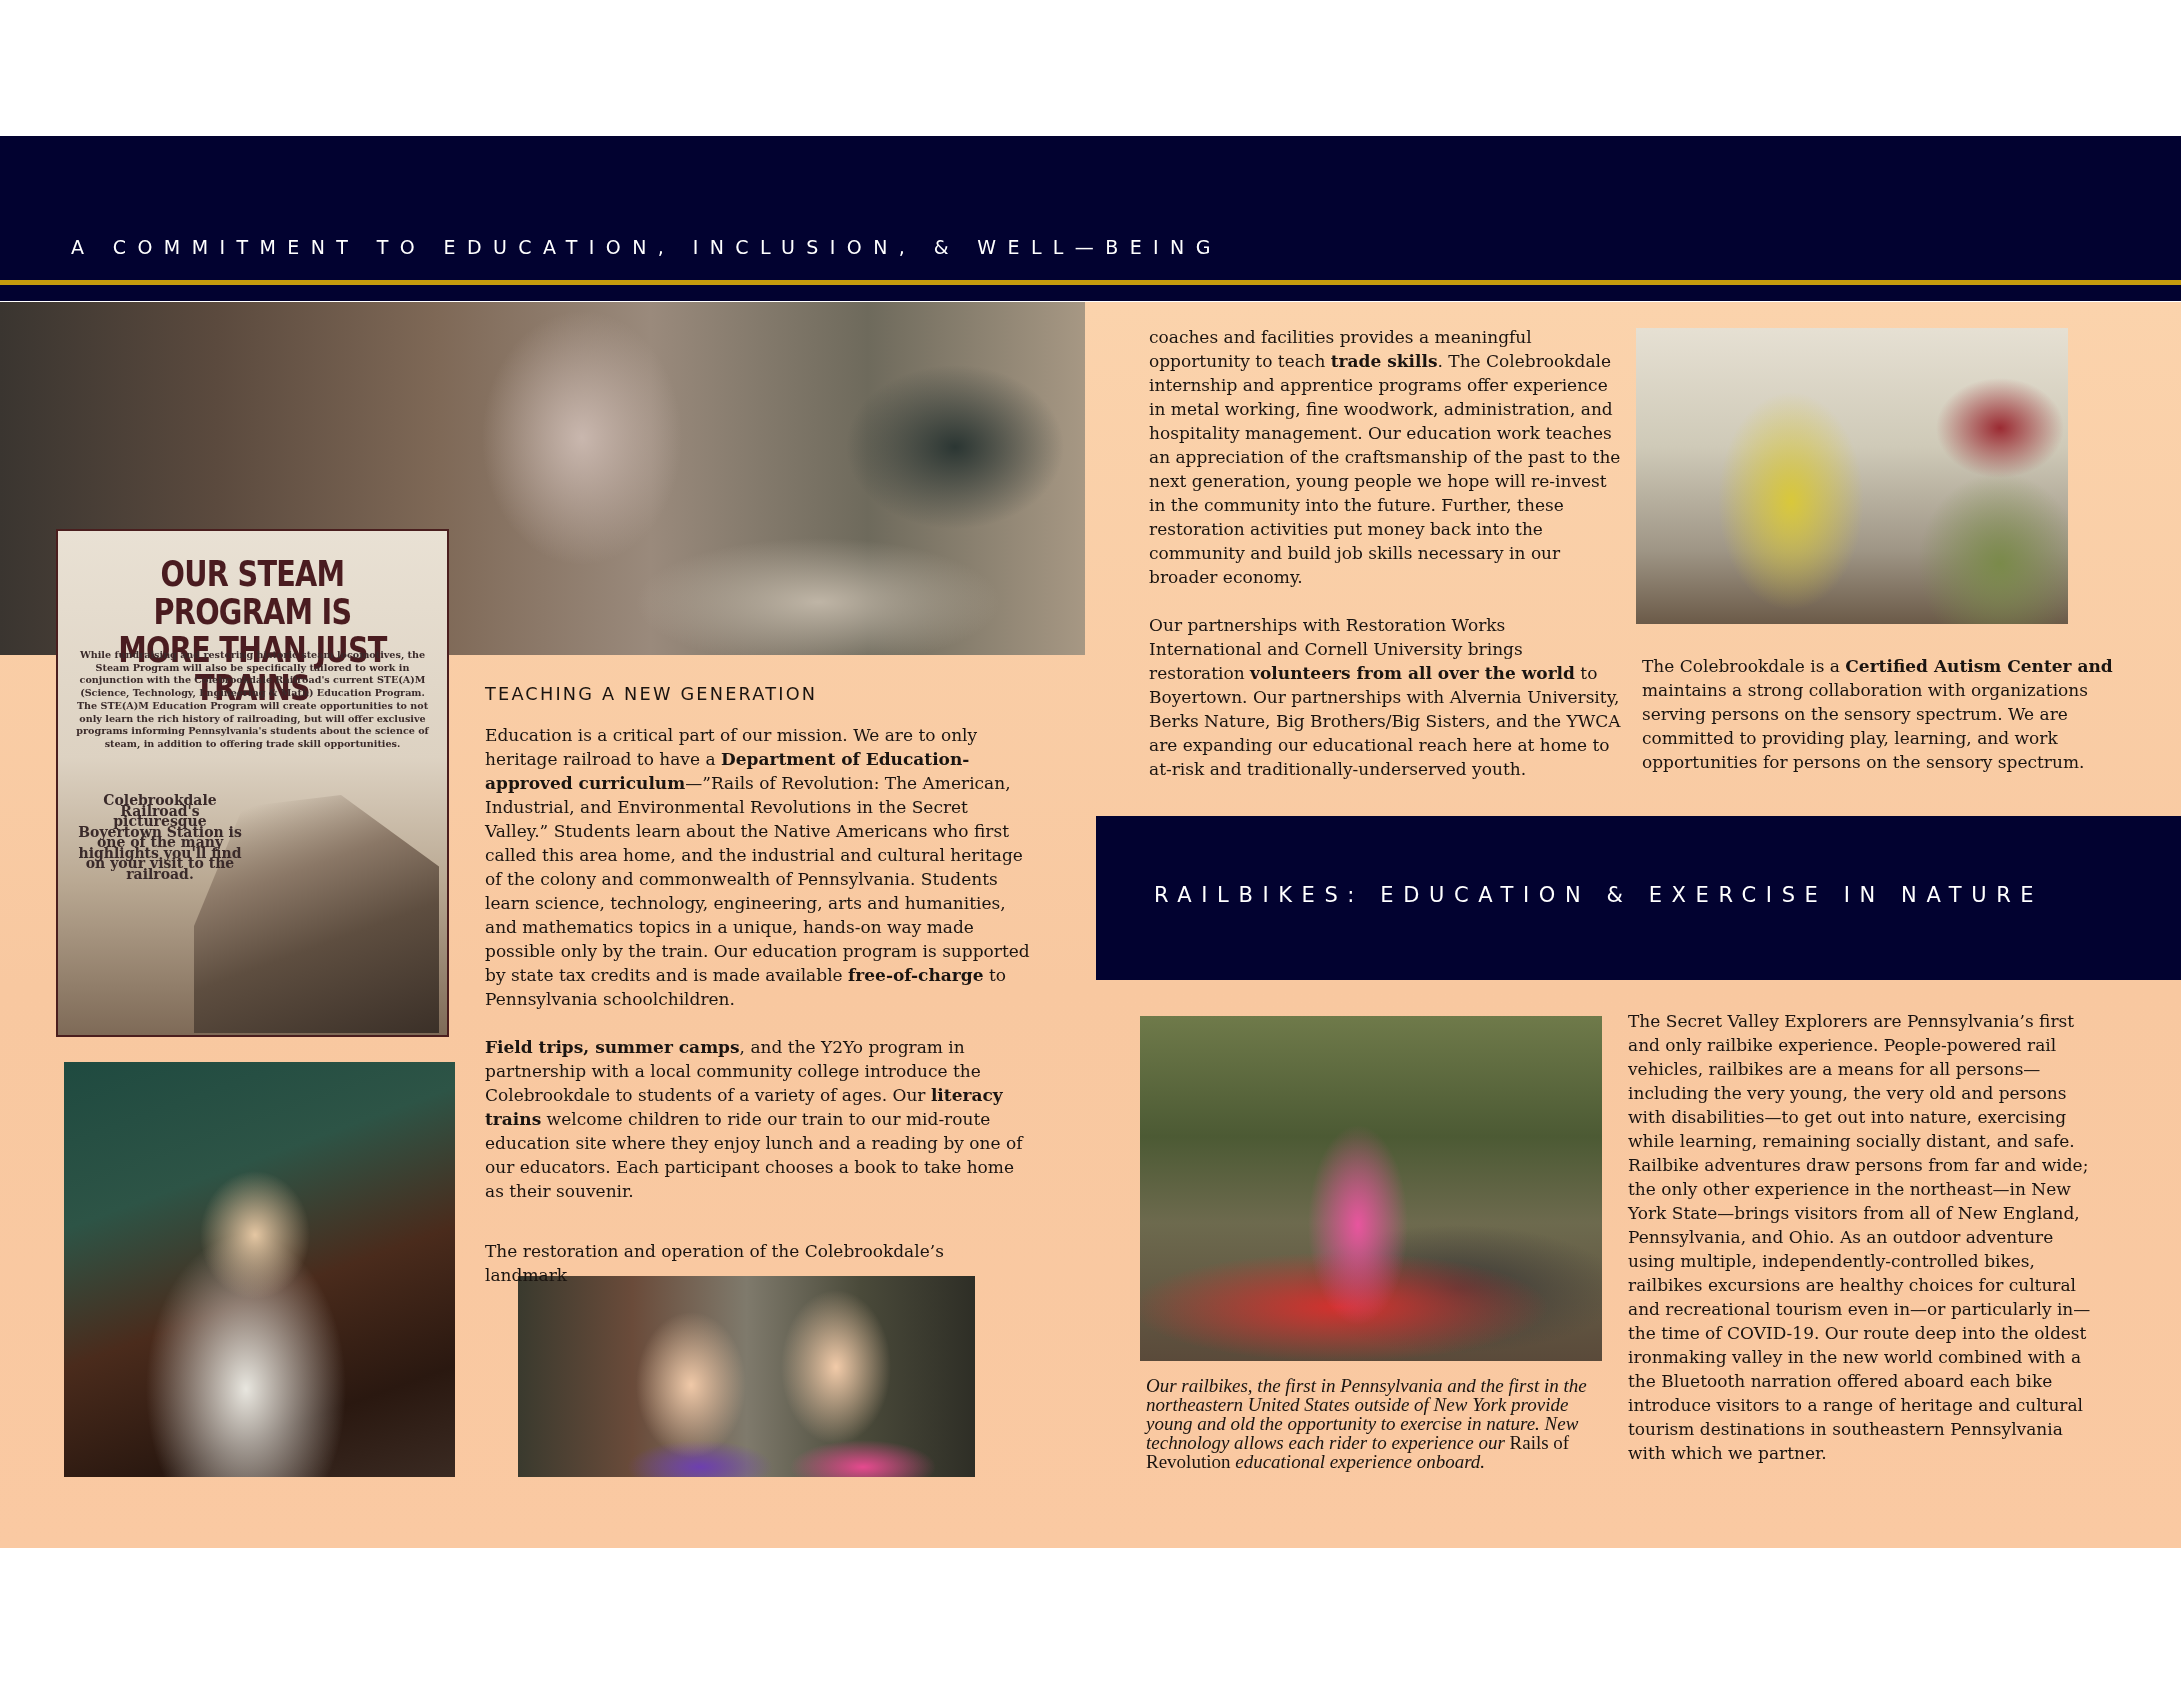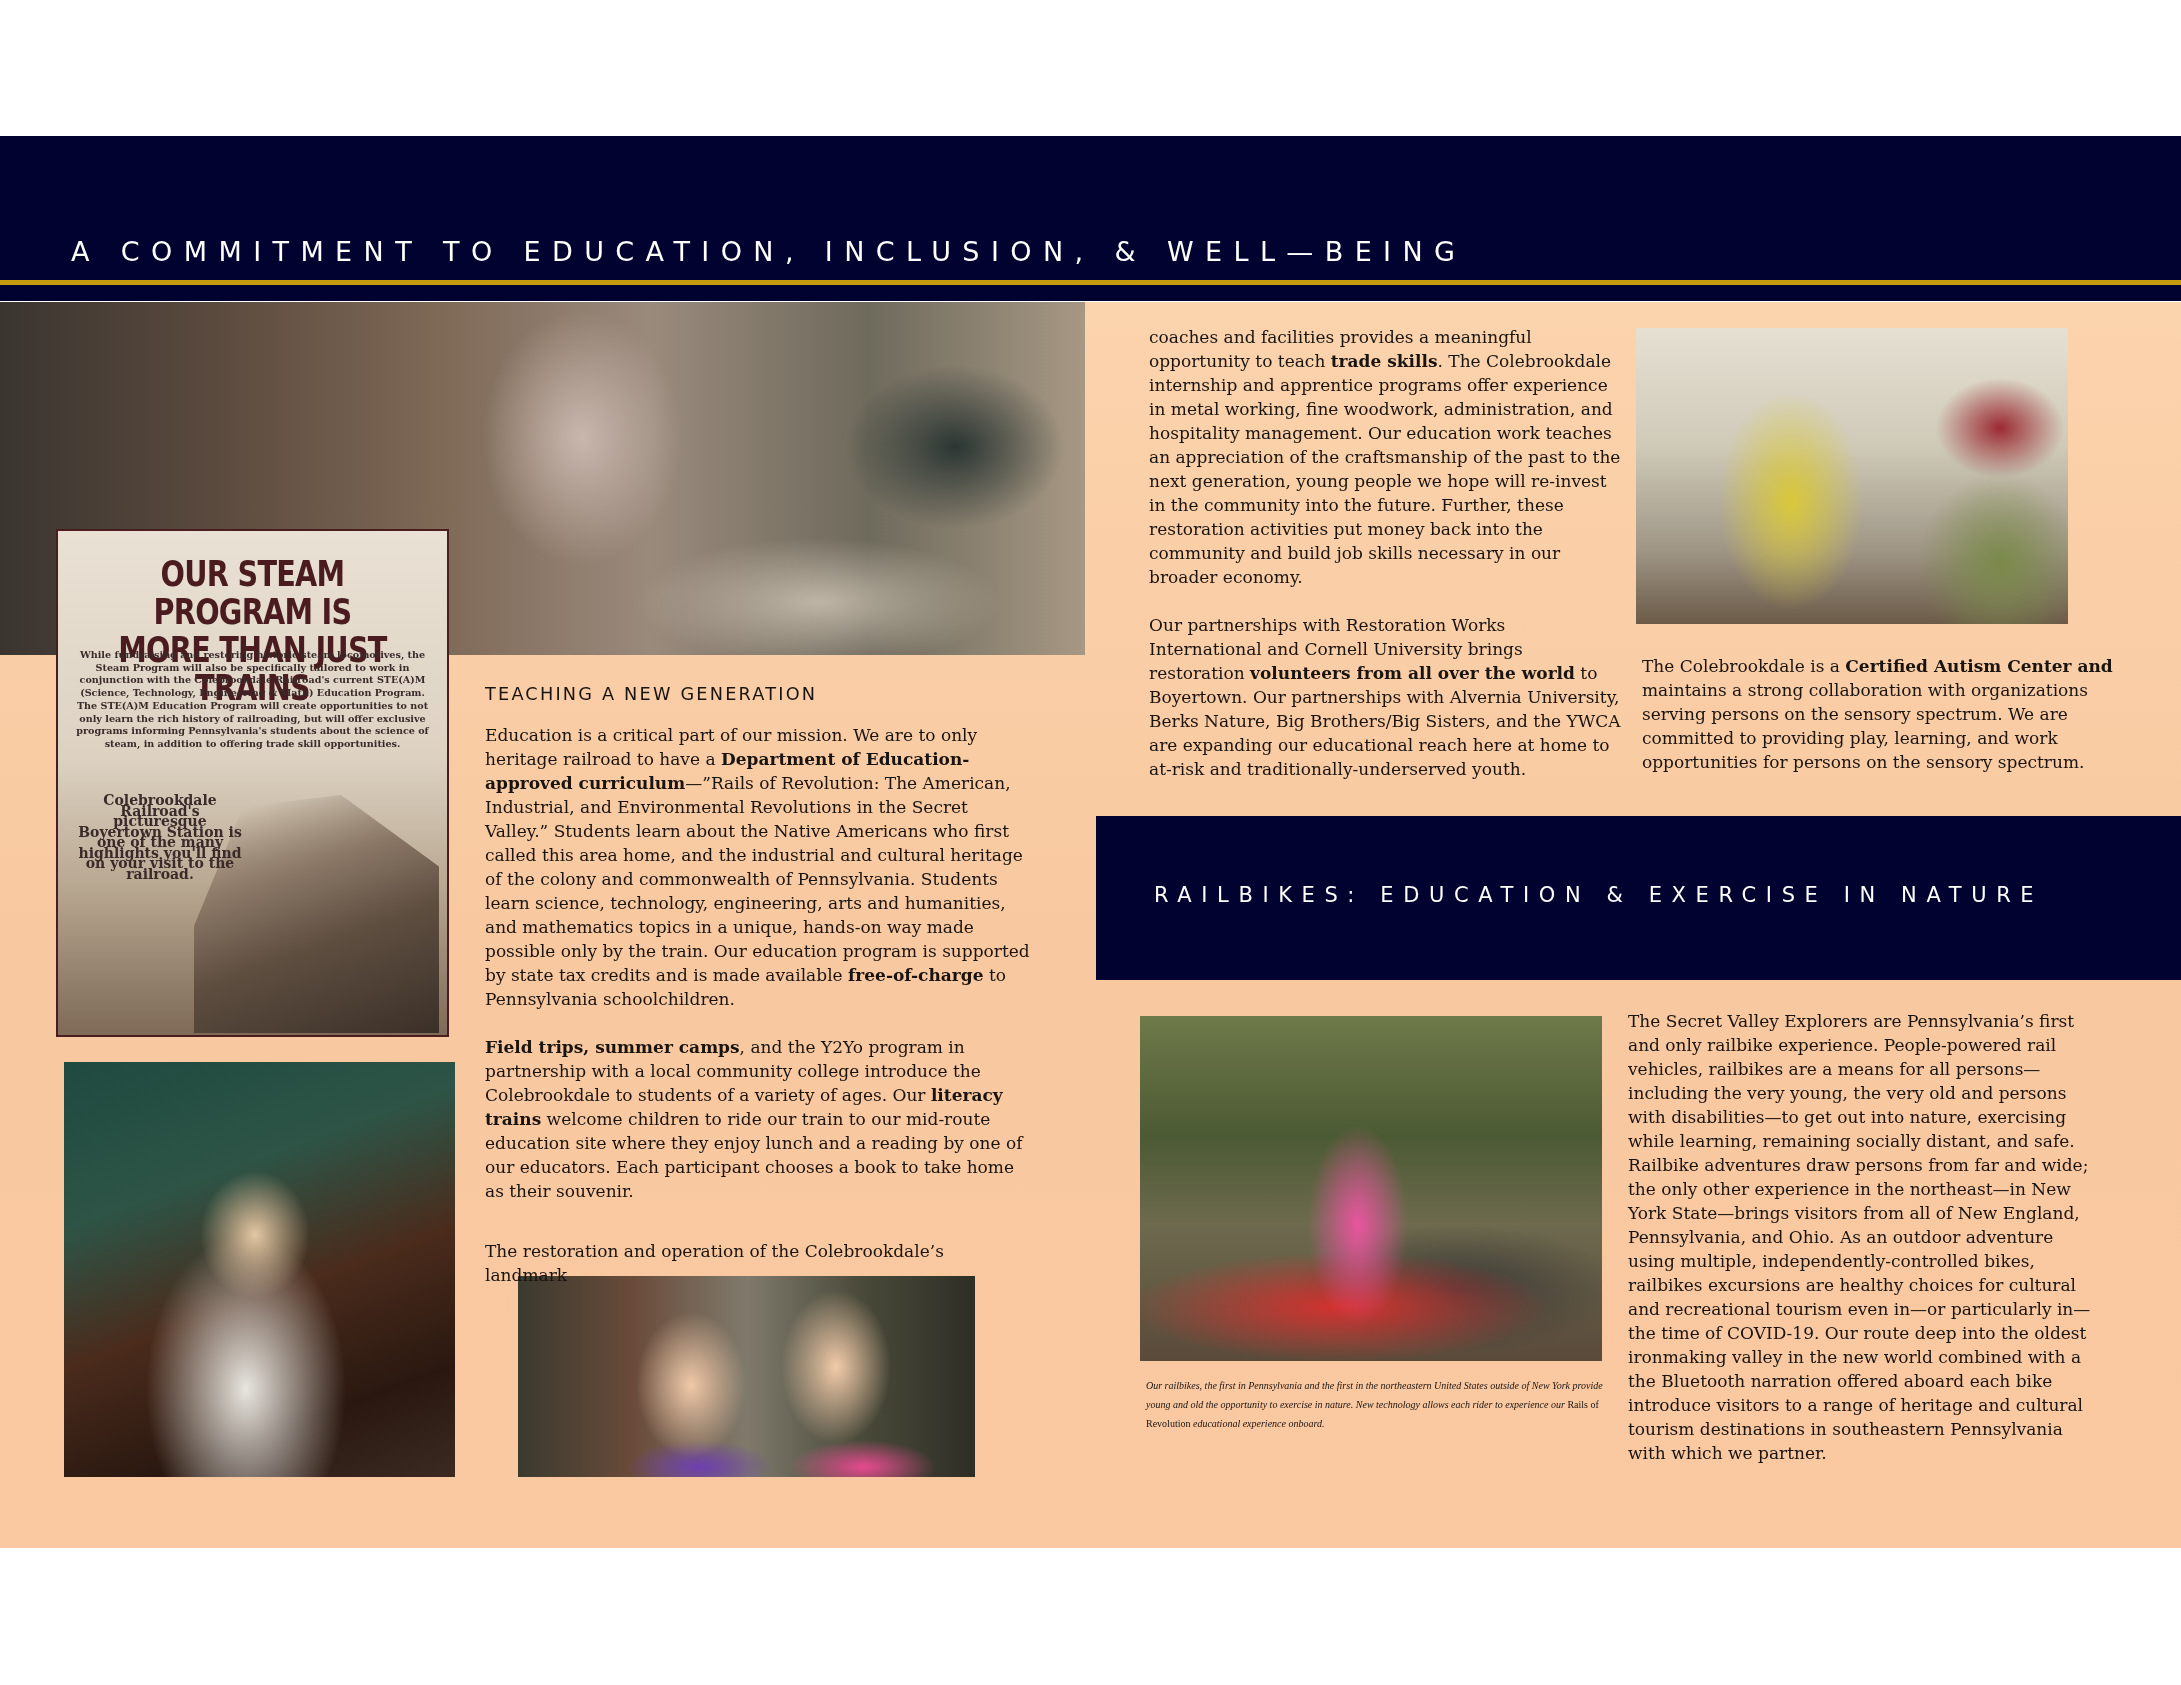--- a/index.html
+++ b/index.html
@@ -3,21 +3,21 @@
 <meta charset="utf-8">
 <style>
   html, body { margin:0; padding:0; }
   body { width:2182px; height:1686px; background:#ffffff; position:relative; overflow:hidden;
          font-family:"DejaVu Serif", serif; color:#1a1410; }
   .page-bg { position:absolute; left:0; top:302px; width:2182px; height:1246px;
              background:linear-gradient(180deg,#fbd3ac 0%,#f8c8a0 55%,#fac9a2 100%); }
   .header-band { position:absolute; left:0; top:136px; width:2182px; height:165px; background:#020230; }
   .gold-line { position:absolute; left:0; top:280px; width:2182px; height:4.5px; background:#c59b0e; }
   .header-title { position:absolute; left:71px; top:236px; color:#ffffff; font-family:"DejaVu Sans", sans-serif;
-                  font-size:27px; letter-spacing:11.4px; white-space:nowrap; font-weight:normal; }
+                  font-size:19px; letter-spacing:11.4px; white-space:nowrap; font-weight:normal; }
 
   .photo { position:absolute; overflow:hidden; }
   .photo-top { left:0; top:302px; width:1085px; height:353px;
      background:
        radial-gradient(ellipse 100px 127px at 582px 136px, #c9b7ae 0%, rgba(201,183,174,0) 100%),
        radial-gradient(ellipse 109px 82px at 955px 145px, #2b3633 0%, rgba(43,54,51,0) 100%),
        radial-gradient(ellipse 182px 64px at 818px 300px, #bfb5a6 0%, rgba(191,181,166,0) 100%),
        linear-gradient(90deg,#3a3530 0%,#5b4a3e 20%,#7e6856 40%,#9a8a7c 60%,#6e6a5c 80%,#a79884 100%); }
   .poster { left:56px; top:529px; width:393px; height:508px; background:linear-gradient(180deg,#e9e1d4 0%,#ddd2c2 45%,#b9a892 70%,#7e6a57 100%);
             border:2.7px solid #4a1e1e; box-sizing:border-box; }
@@ -58,21 +58,21 @@
   .text { position:absolute; font-family:"DejaVu Serif", serif; font-size:17px; line-height:24px; color:#1a1410; }
   .text p { margin:0; }
   .text b { font-weight:bold; }
   .sub-heading { position:absolute; left:485px; top:684px; font-family:"DejaVu Sans", sans-serif; font-size:17.7px;
                  letter-spacing:2.2px; color:#1a1410;text-align:center; }
   .col1 { left:485px; top:723px; width:545px; }
   .col2 { left:1149px; top:325px; width:473px; }
   .col3 { left:1642px; top:646px; width:491px;margin-top:8px; }
   .col4 { left:1628px; top:1009px; width:473px; }
   .caption { position:absolute; left:1146px; top:1376px; width:464px; font-family:"Liberation Serif", serif;
-             font-style:italic; font-size:10px; line-height:19px; color:#1a1410; }
+             font-style:italic; font-size:19px; line-height:19px; color:#1a1410; }
   .caption .up { font-style:normal; }
 
   .rail-band { position:absolute; left:1096px; top:816px; width:1086px; height:164px; background:#020230; }
   .rail-title { position:absolute; left:1154px; top:883px; color:#ffffff; font-family:"DejaVu Sans", sans-serif;
                 font-size:21px; letter-spacing:9.6px; white-space:nowrap; }
 </style>
 </head>
 <body>
 
 <div class="page-bg"></div>

